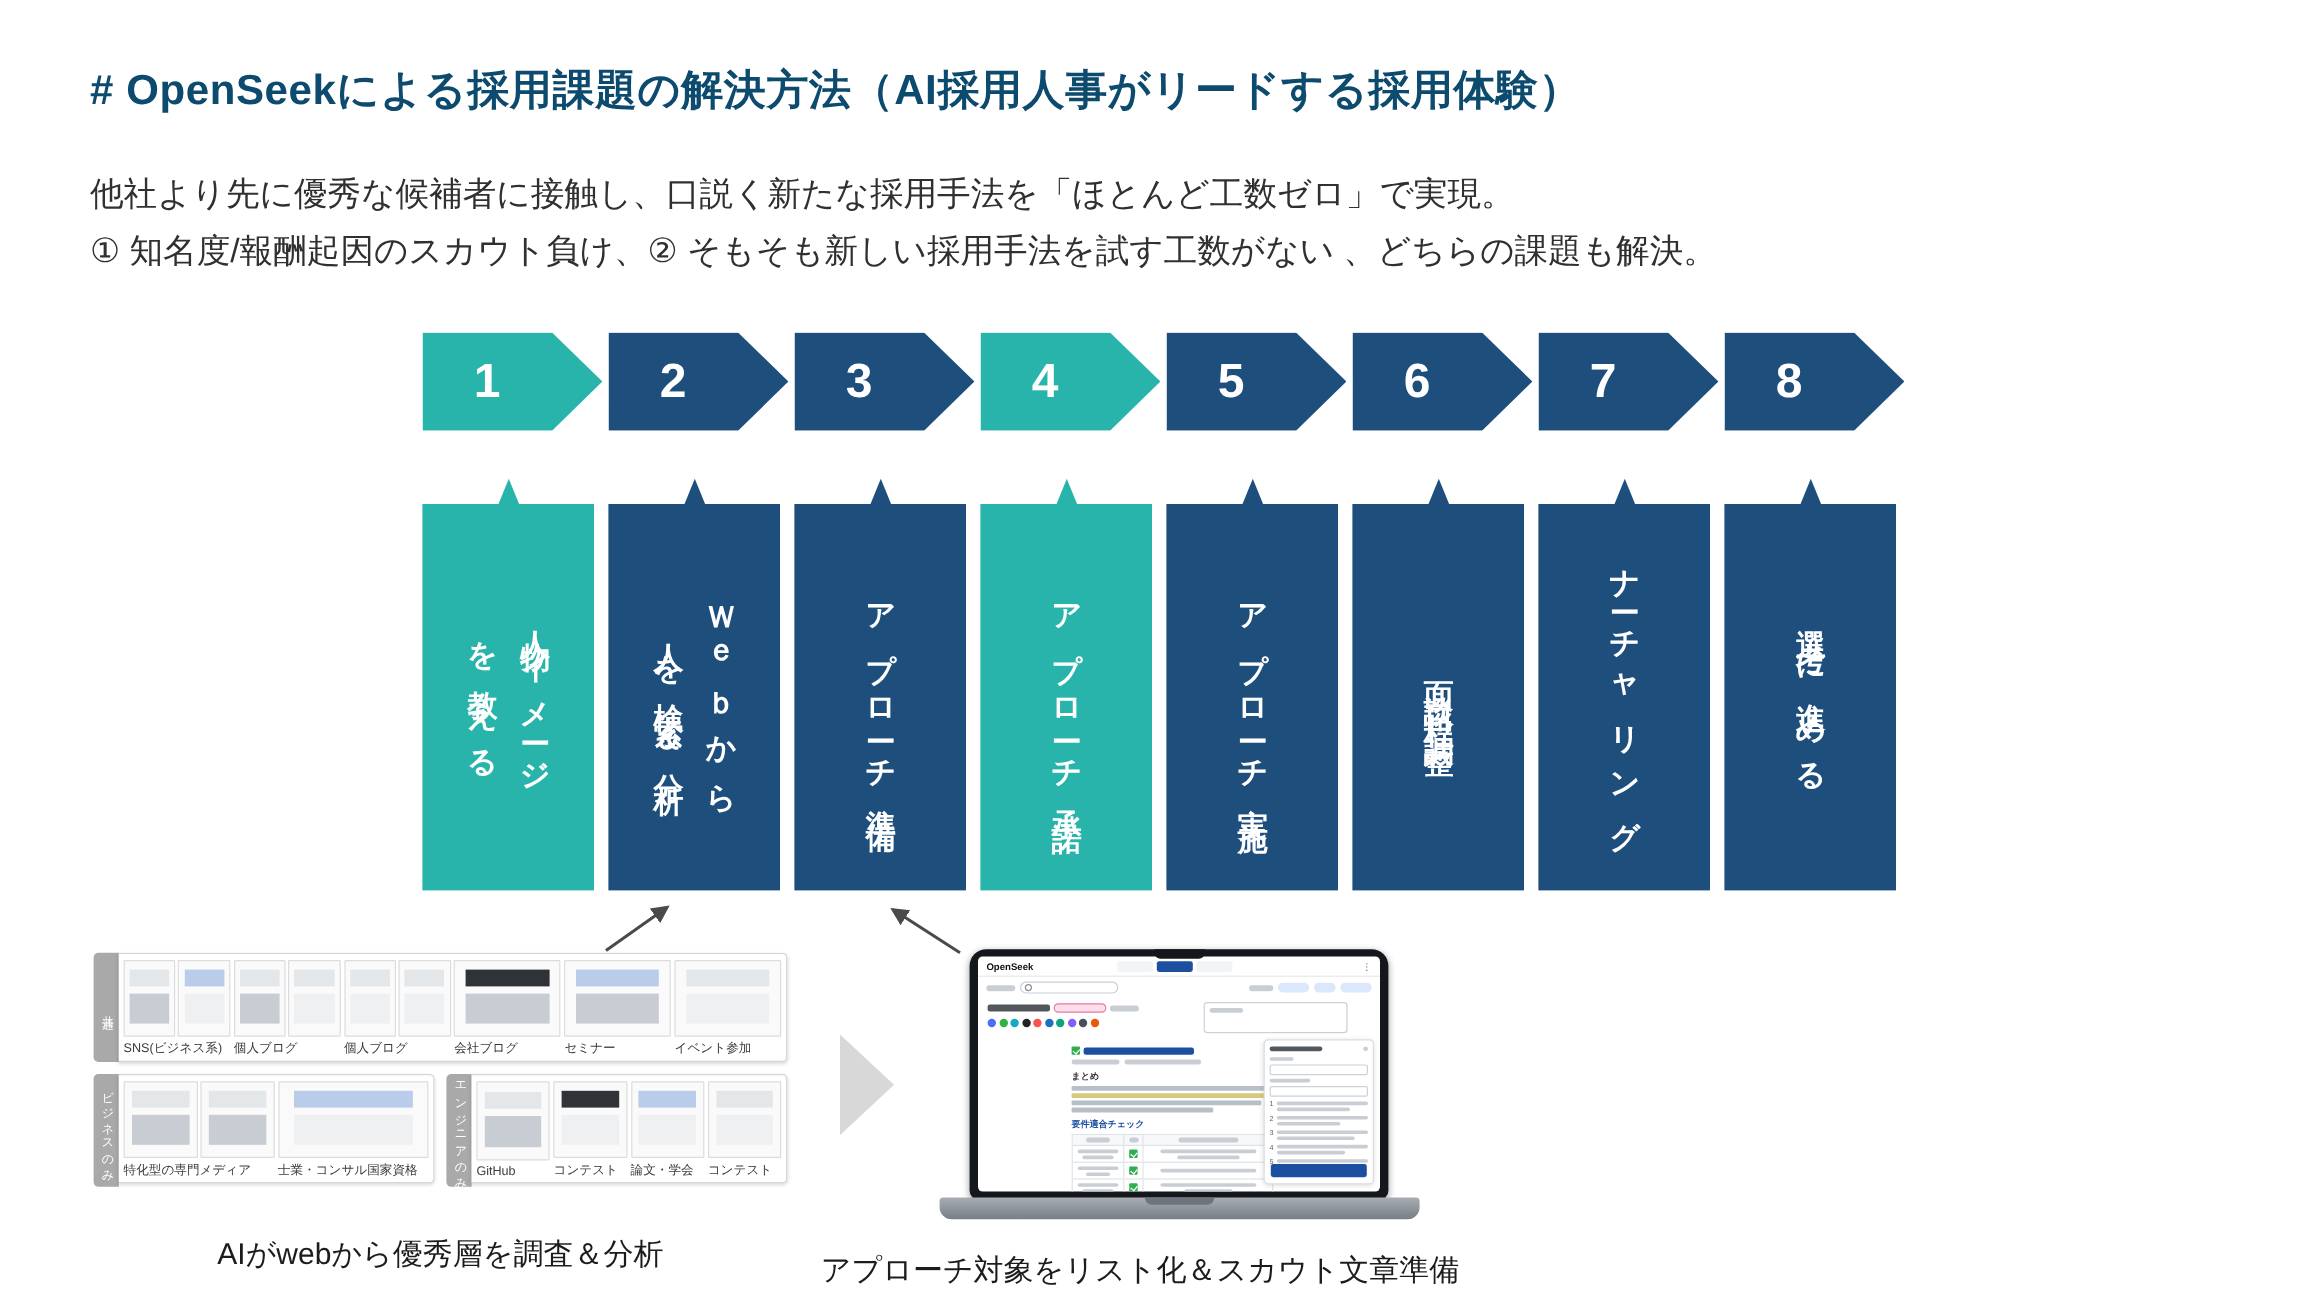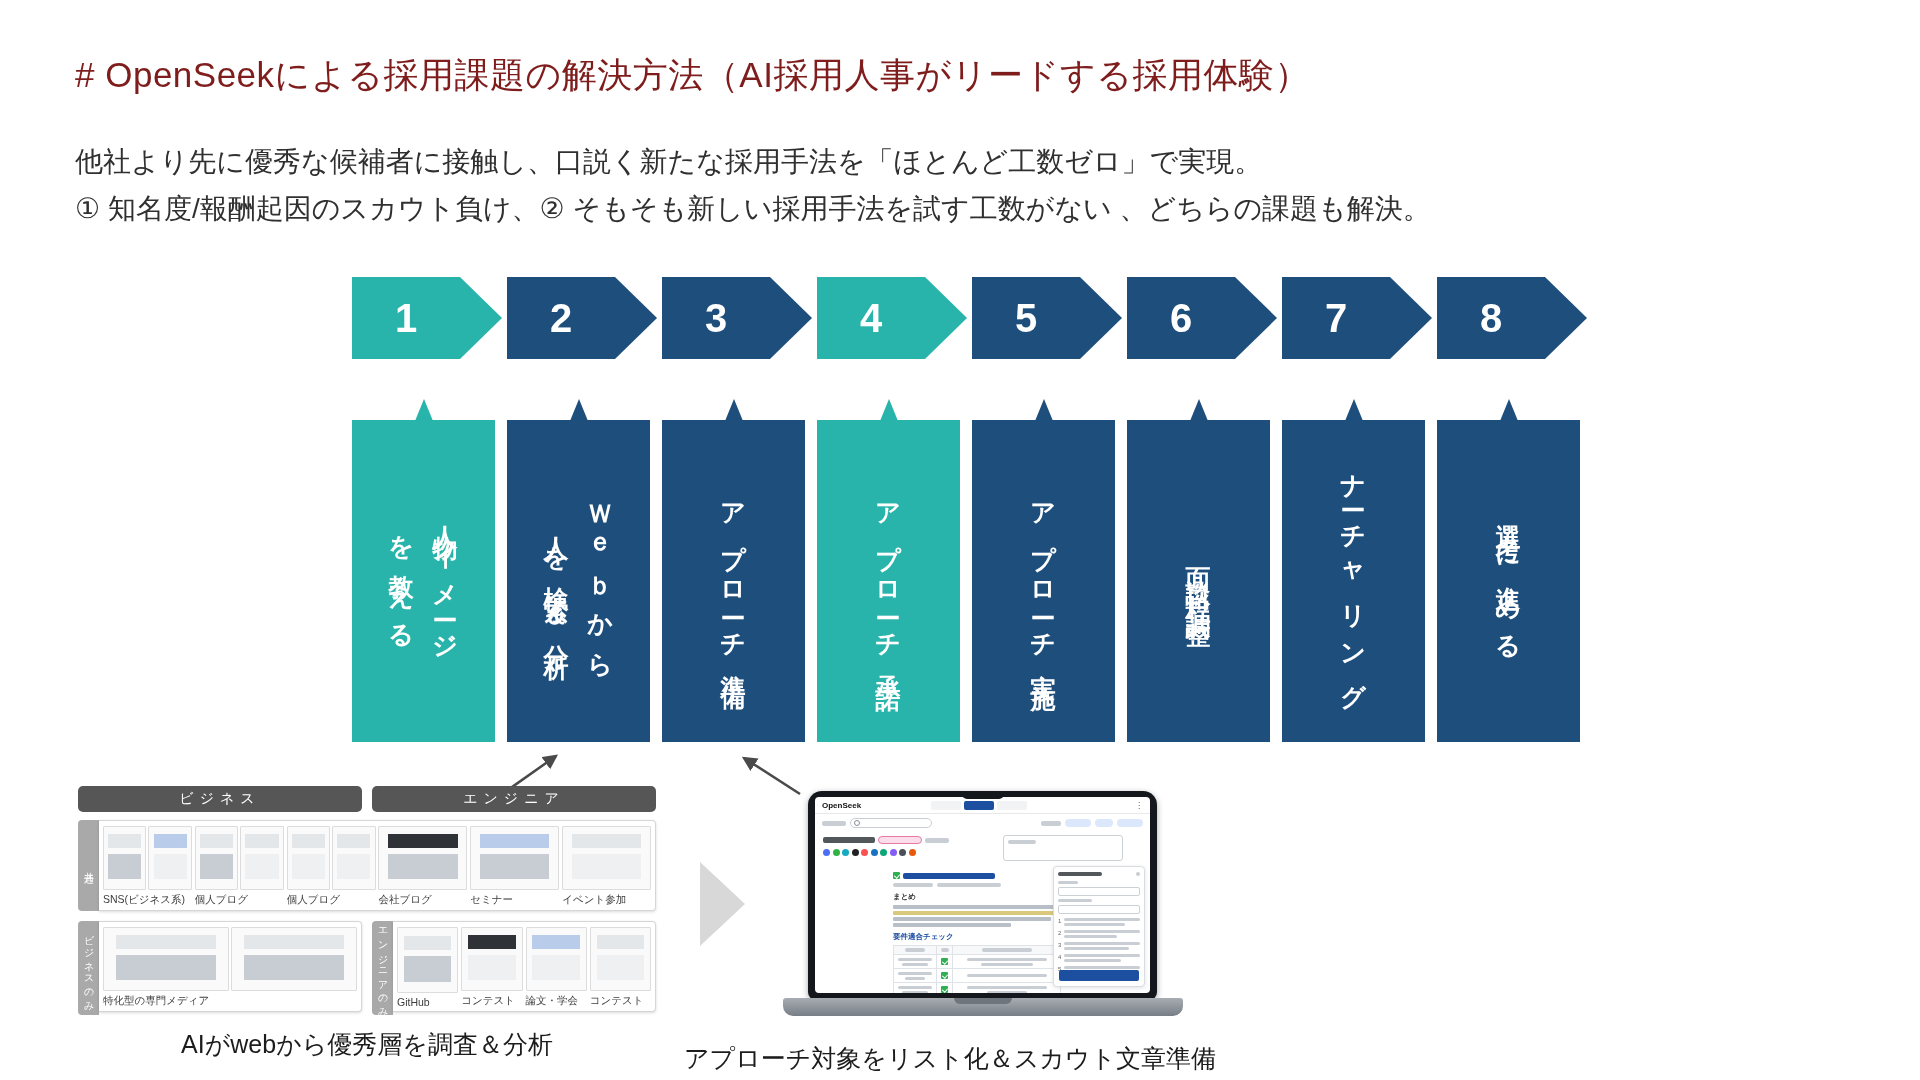--- a/index.html
+++ b/index.html
@@ -1,21 +1,21 @@
 <!DOCTYPE html>
 <html><head>
 <meta charset="utf-8">
 <style>
   * { margin:0; padding:0; box-sizing:border-box; }
   html,body { width:1920px; height:1080px; background:#ffffff; overflow:hidden;
               font-family:"Liberation Sans","DejaVu Sans",sans-serif; }
   .abs { position:absolute; }
 
   
-  #title { left:75px; top:52px; width:1500px; font-size:35px; font-weight:normal; color:#7f1d1d; letter-spacing:0.5px; }
+  #title { left:75px; top:52px; width:1500px; font-size:35px; font-weight:bold; color:#0c4a6e; letter-spacing:0.5px; }
   #desc  { left:75px; top:138px; width:1600px; font-size:28px; color:#303030; line-height:47px; }
 
   
   #chevrons { left:352px; top:277px; display:flex; }
   .chev { width:150px; height:82px; margin-right:5px; display:flex; align-items:center;
           clip-path:polygon(0 0,72% 0,100% 50%,72% 100%,0 100%); }
   .chev span { width:72%; text-align:center; color:#fff; font-size:40px; font-weight:bold; }
   .navy { background:#1d4e7c; } .teal { background:#28b4aa; }
 
   
@@ -184,24 +184,20 @@
     <marker id="ah" markerWidth="8" markerHeight="8" refX="5" refY="3" orient="auto">
       <path d="M0,0 L6,3 L0,6 z" fill="#4a4a4a"></path>
     </marker>
   </defs>
   <path d="M25,57 L76,21" stroke="#4a4a4a" stroke-width="2.5" fill="none" marker-end="url(#ah)"></path>
   <path d="M320,59 L264,23" stroke="#4a4a4a" stroke-width="2.5" fill="none" marker-end="url(#ah)"></path>
 </svg>
 <div class="abs" id="big-triangle"></div>
 
 <div class="abs" id="collage">
-  <div class="col-headers">
-    <div class="col-head b">ビジネス</div>
-    <div class="col-head e">エンジニア</div>
-  </div>
 
   <div class="crow">
     <div class="vtab">
         <span>共通</span>
       </div>
     <div class="panel">
       <div class="citem">
         <div class="thumbs">
             <div class="th photo"></div>
             <div class="th blue"></div>
@@ -248,20 +244,26 @@
       <div class="vtab">
           <span>ビジネスのみ</span>
         </div>
       <div class="panel">
         <div class="citem">
           <div class="thumbs">
               <div class="th photo"></div>
               <div class="th photo"></div>
             </div>
           <div class="lbl">特化型の専門メディア</div>
+        </div>
+        <div class="citem">
+          <div class="thumbs">
+              <div class="th blue"></div>
+            </div>
+          <div class="lbl">士業・コンサル国家資格</div>
         </div>
       </div>
     </div>
     <div class="group" style="flex:1">
       <div class="vtab">
           <span>エンジニアのみ</span>
         </div>
       <div class="panel">
         <div class="citem">
           <div class="thumbs">

